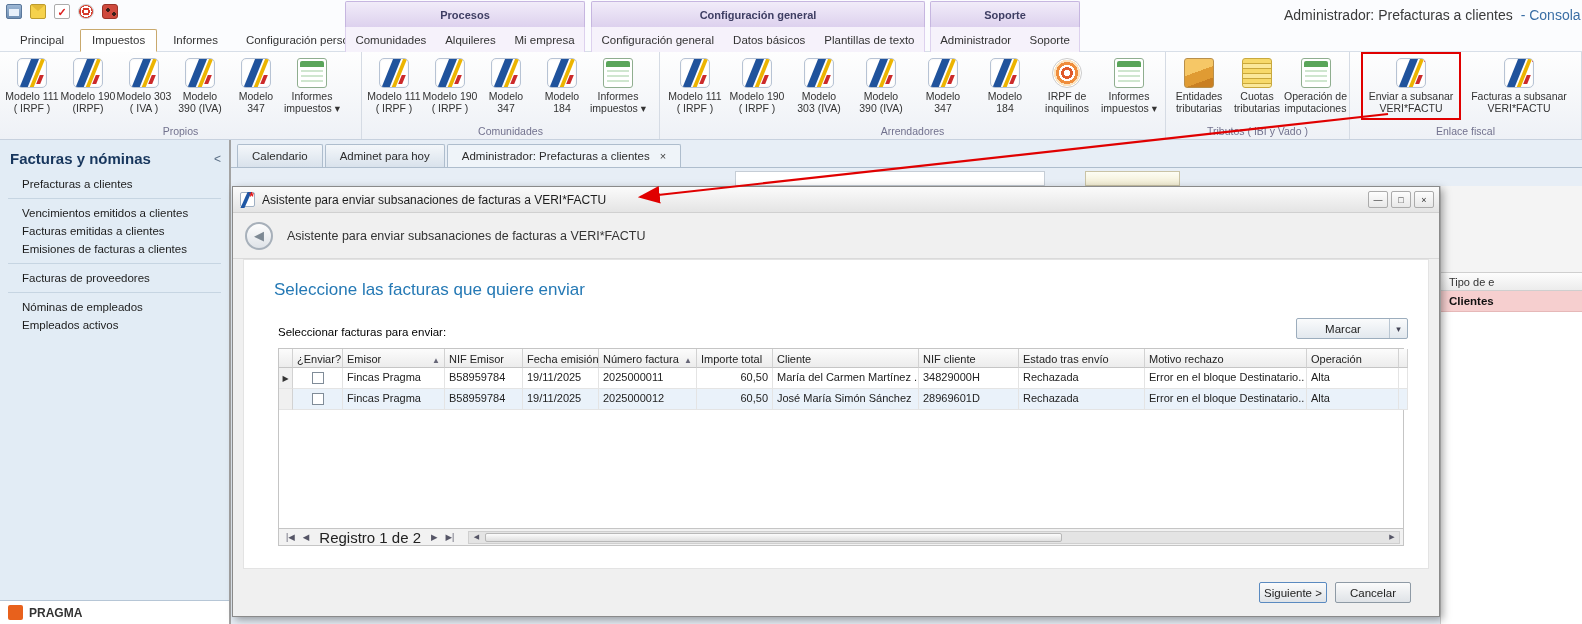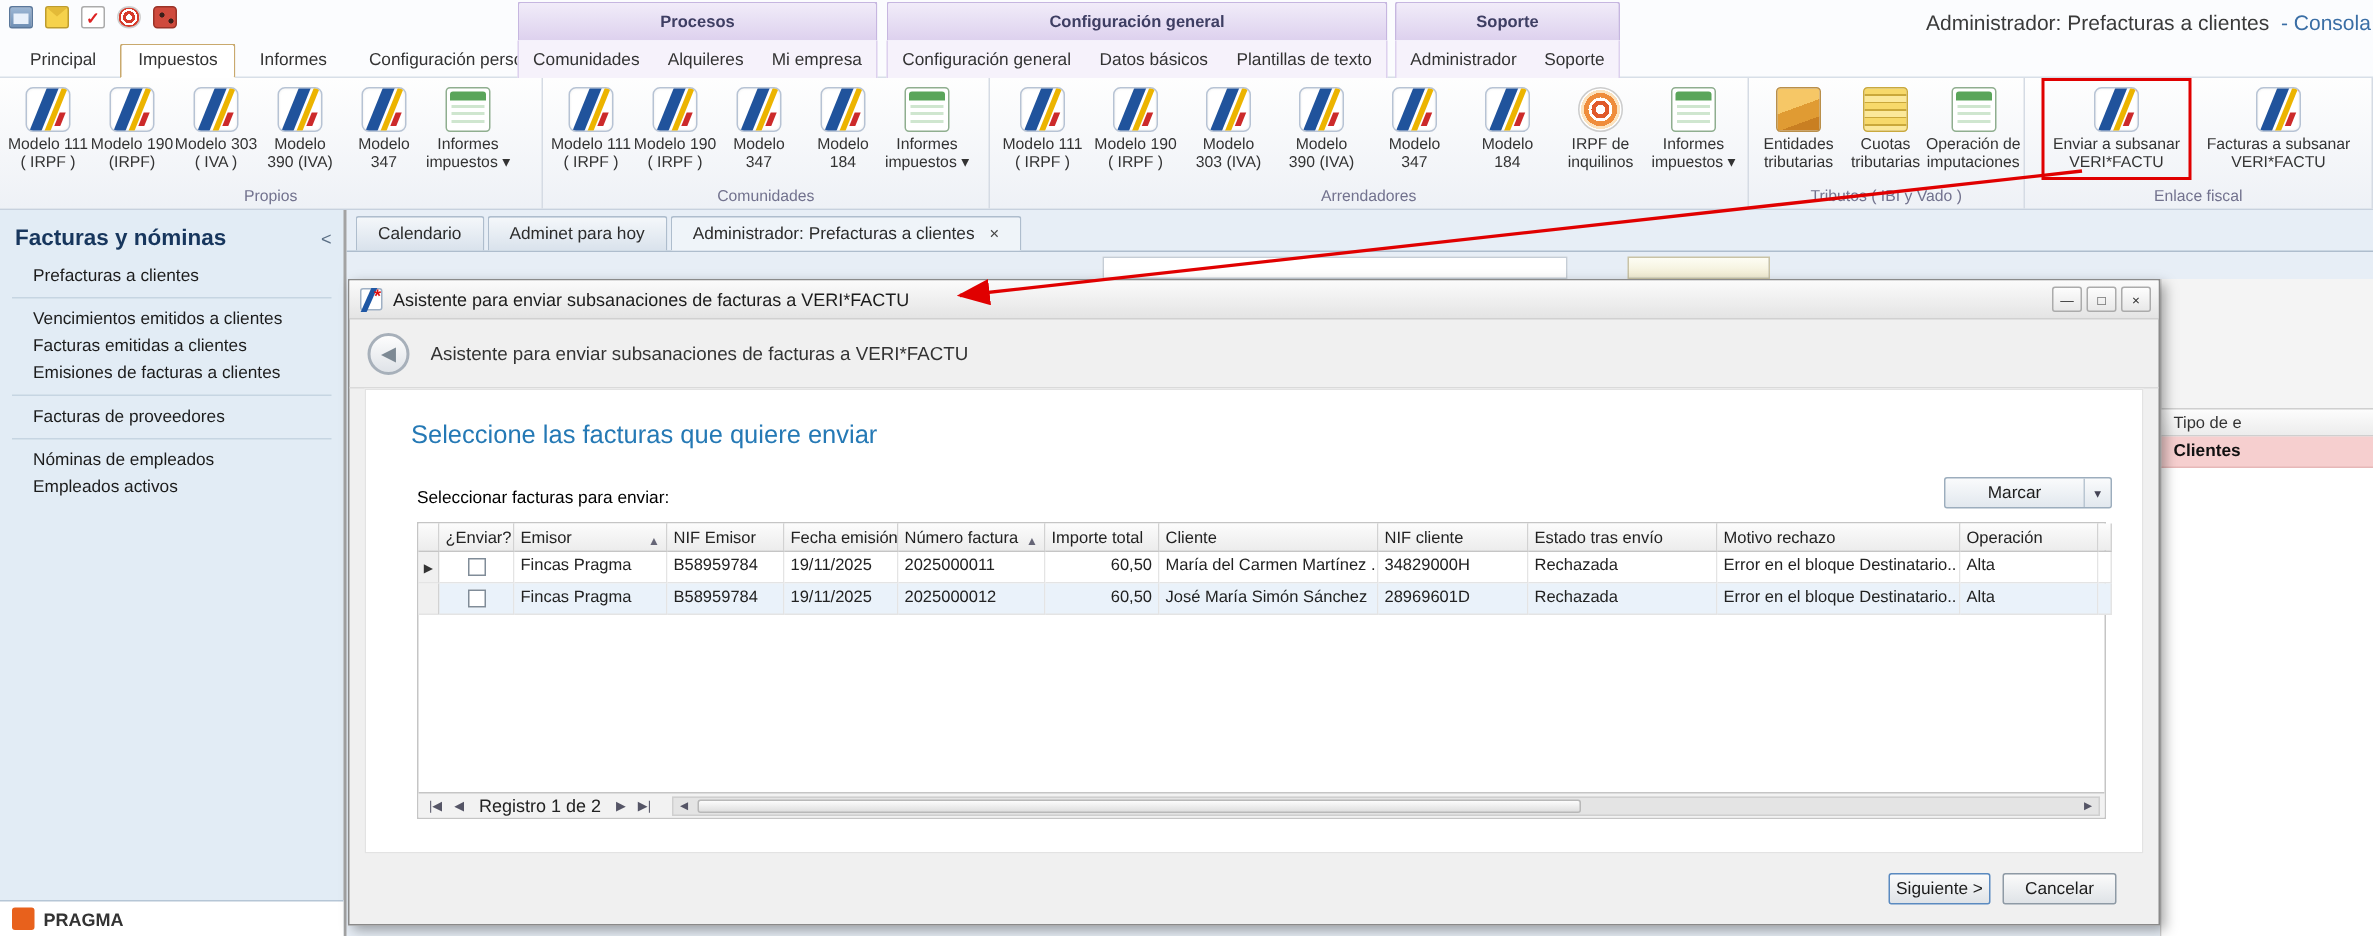--- a/index.html
+++ b/index.html
@@ -104,21 +104,21 @@
   .g-ind{background:#f0f0f0 !important;border-right:1px solid #d2d2d2;font-size:8px;color:#333;display:flex;align-items:center;justify-content:center;padding:0}
   .c-ind{width:14px;flex:none}.c-env{width:50px;flex:none}.c-emisor{width:102px;flex:none}.c-nife{width:78px;flex:none}
   .c-fecha{width:76px;flex:none}.c-num{width:98px;flex:none}.c-imp{width:76px;flex:none}.c-cli{width:146px;flex:none}
   .c-nifc{width:100px;flex:none}.c-est{width:126px;flex:none}.c-mot{width:162px;flex:none}.c-op{width:92px;flex:none}
   .c-fill{flex:1}
   .num-r{text-align:right;justify-content:flex-end}
   .checkbox{width:12px;height:12px;border:1px solid #808c98;background:#fff;margin:auto}
   .g-cell.cb{display:flex;align-items:center}
   .pager{position:absolute;left:0;bottom:0;right:0;height:17px;background:#f2f2f2;border-top:1px solid #c5c5c5;display:flex;align-items:center;font-size:10px;color:#445;padding:0 3px}
   .pg-btn{font-size:8.5px;color:#556;padding:0 4px}
-  .pager-label{font-size:12px;color:#222;margin:0 6px;white-space:nowrap}
+  .pager-label{font-size:15px;color:#222;margin:0 6px;white-space:nowrap}
   .hscroll{flex:1;height:13px;margin-left:10px;background:#e4e4e4;border:1px solid #cfcfcf;position:relative;display:flex;align-items:center;justify-content:space-between}
   .hs-arrow{width:14px;font-size:7px;text-align:center;color:#556}
   .hs-thumb{position:absolute;left:16px;width:62%;top:1px;bottom:1px;background:linear-gradient(#fcfcfc,#dfdfdf);border:1px solid #b8b8b8;border-radius:2px}
   .dlg-footer-btn{position:absolute;height:21px;border:1px solid #8e9aa5;border-radius:2px;background:linear-gradient(#fbfbfb,#dfe3e7);font-size:11.5px;color:#1c1c1c;display:flex;align-items:center;justify-content:center;bottom:13px}
   #btn-next{right:112px;width:68px;border-color:#5a8ac0}
   #btn-cancel{right:28px;width:76px}
 
   
   .annot{position:absolute;inset:0;z-index:100;pointer-events:none}
 </style>

